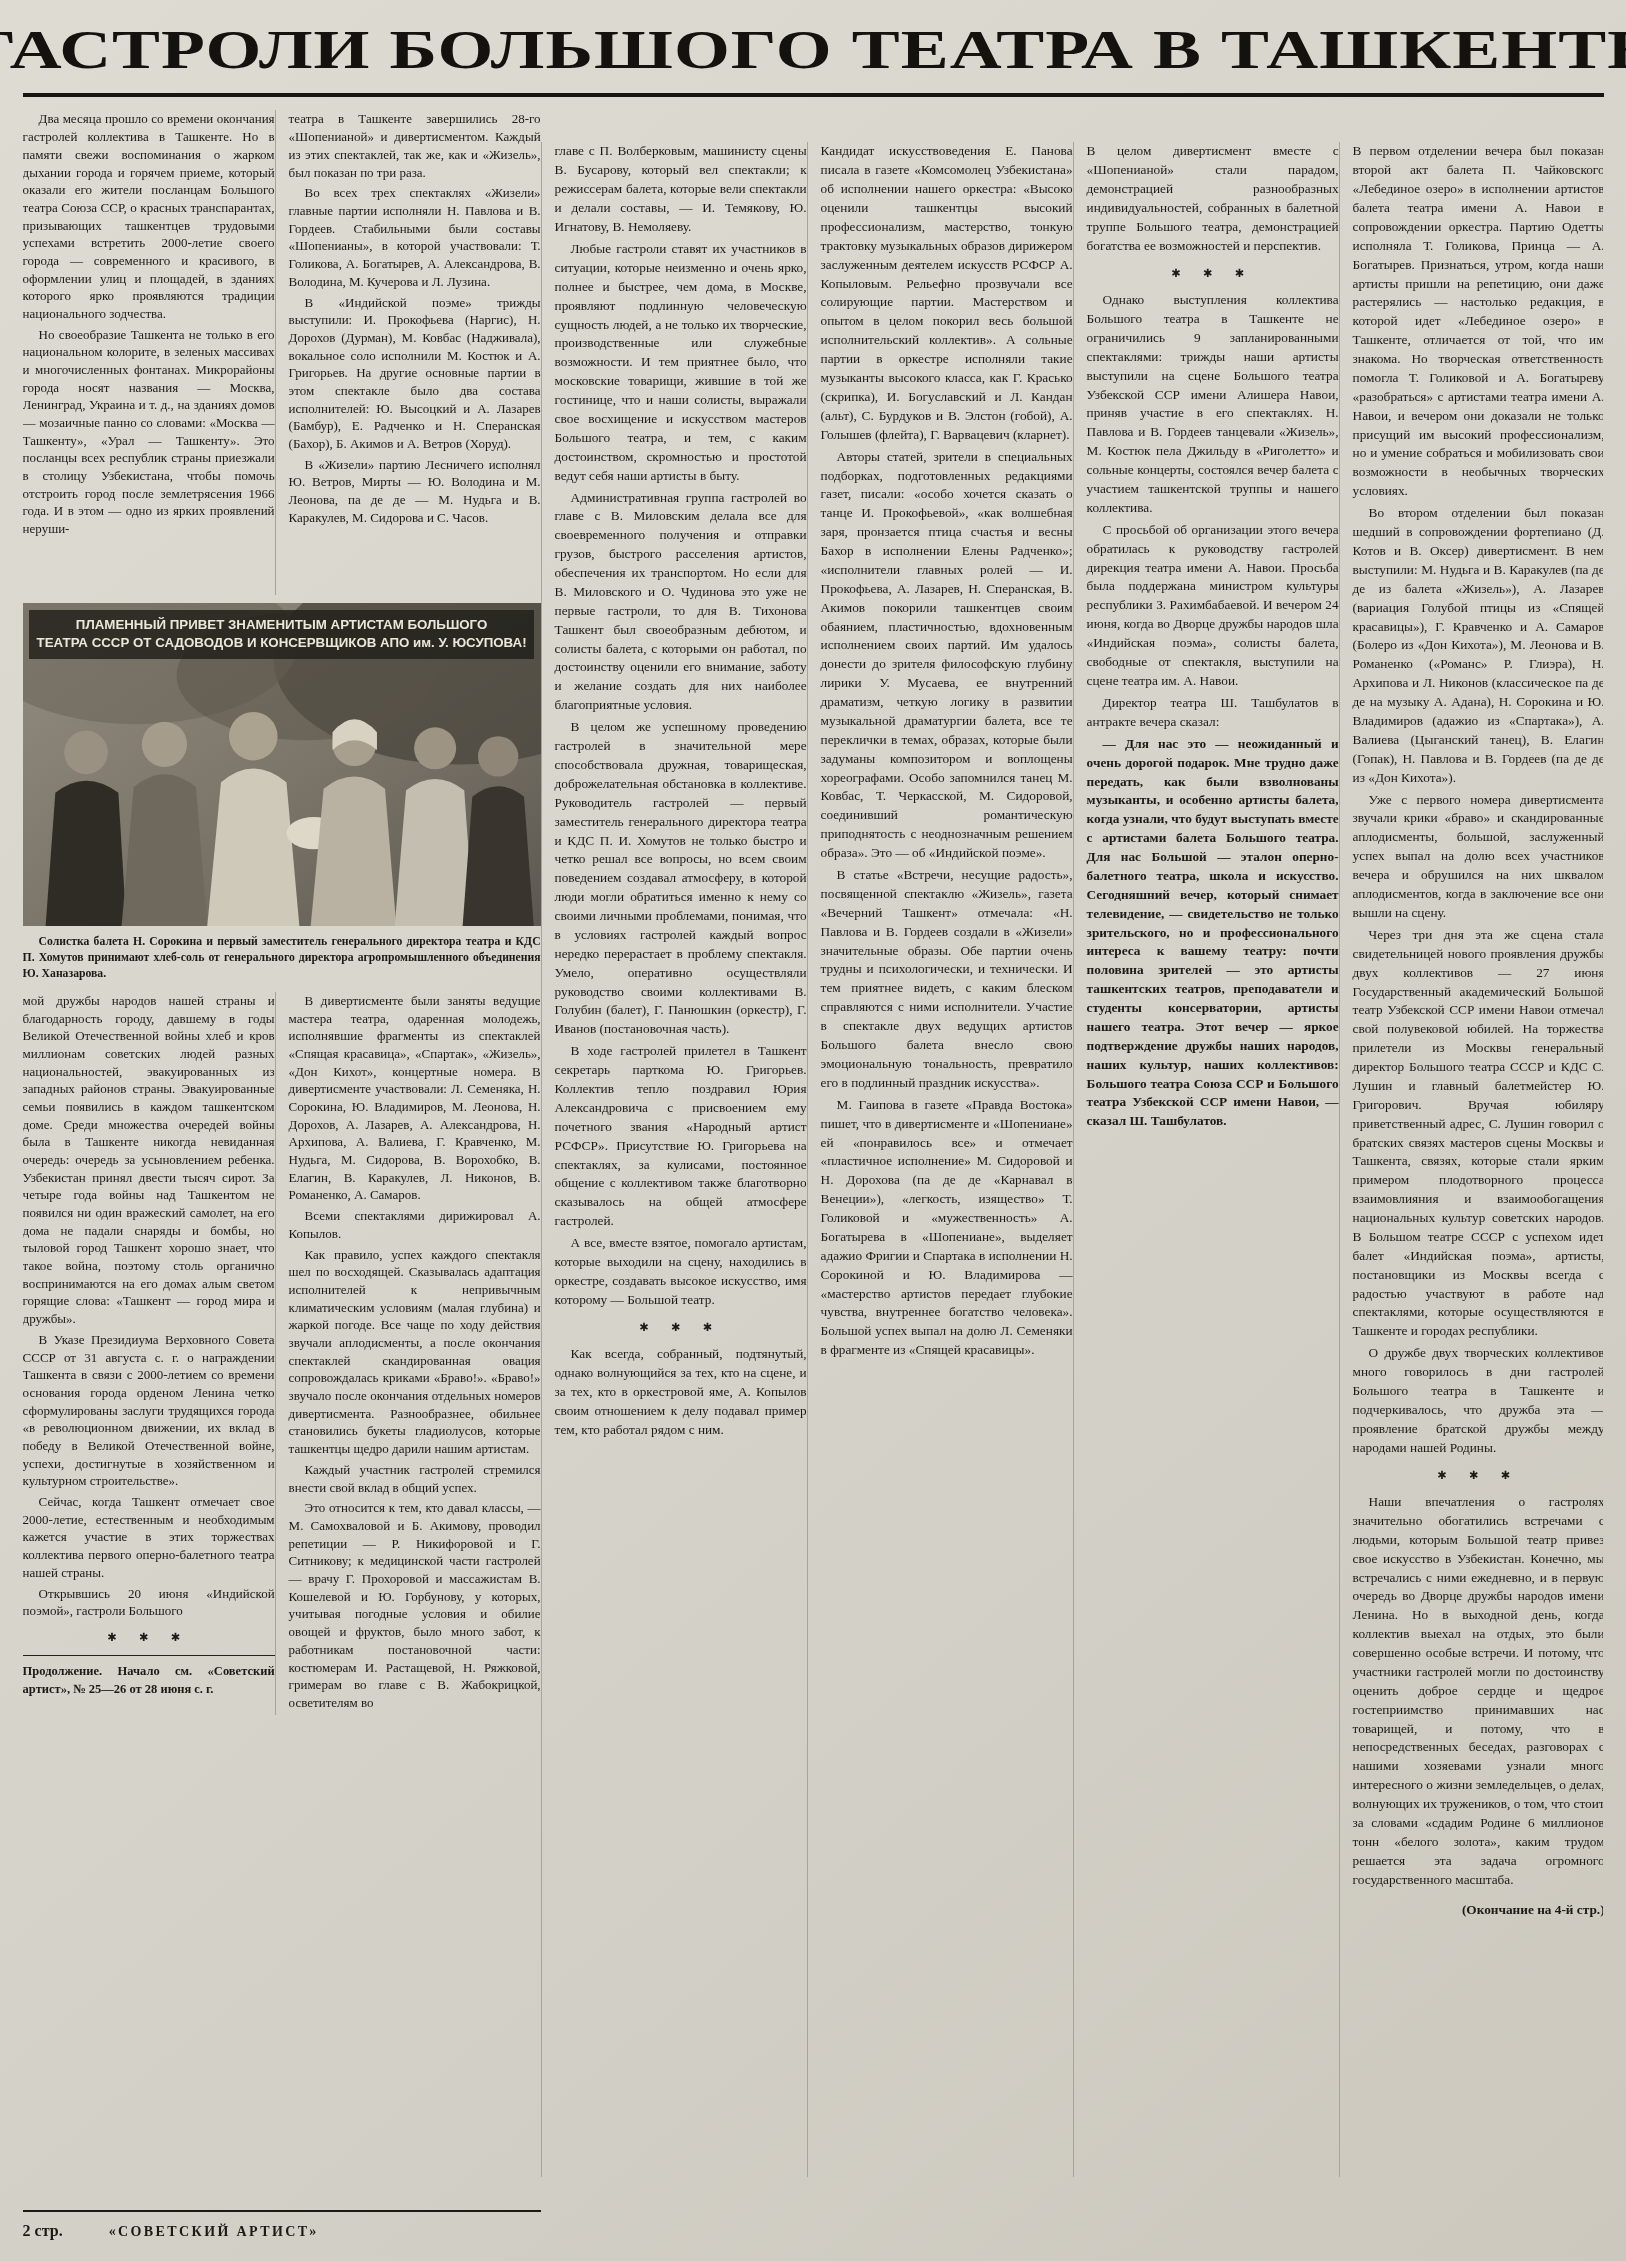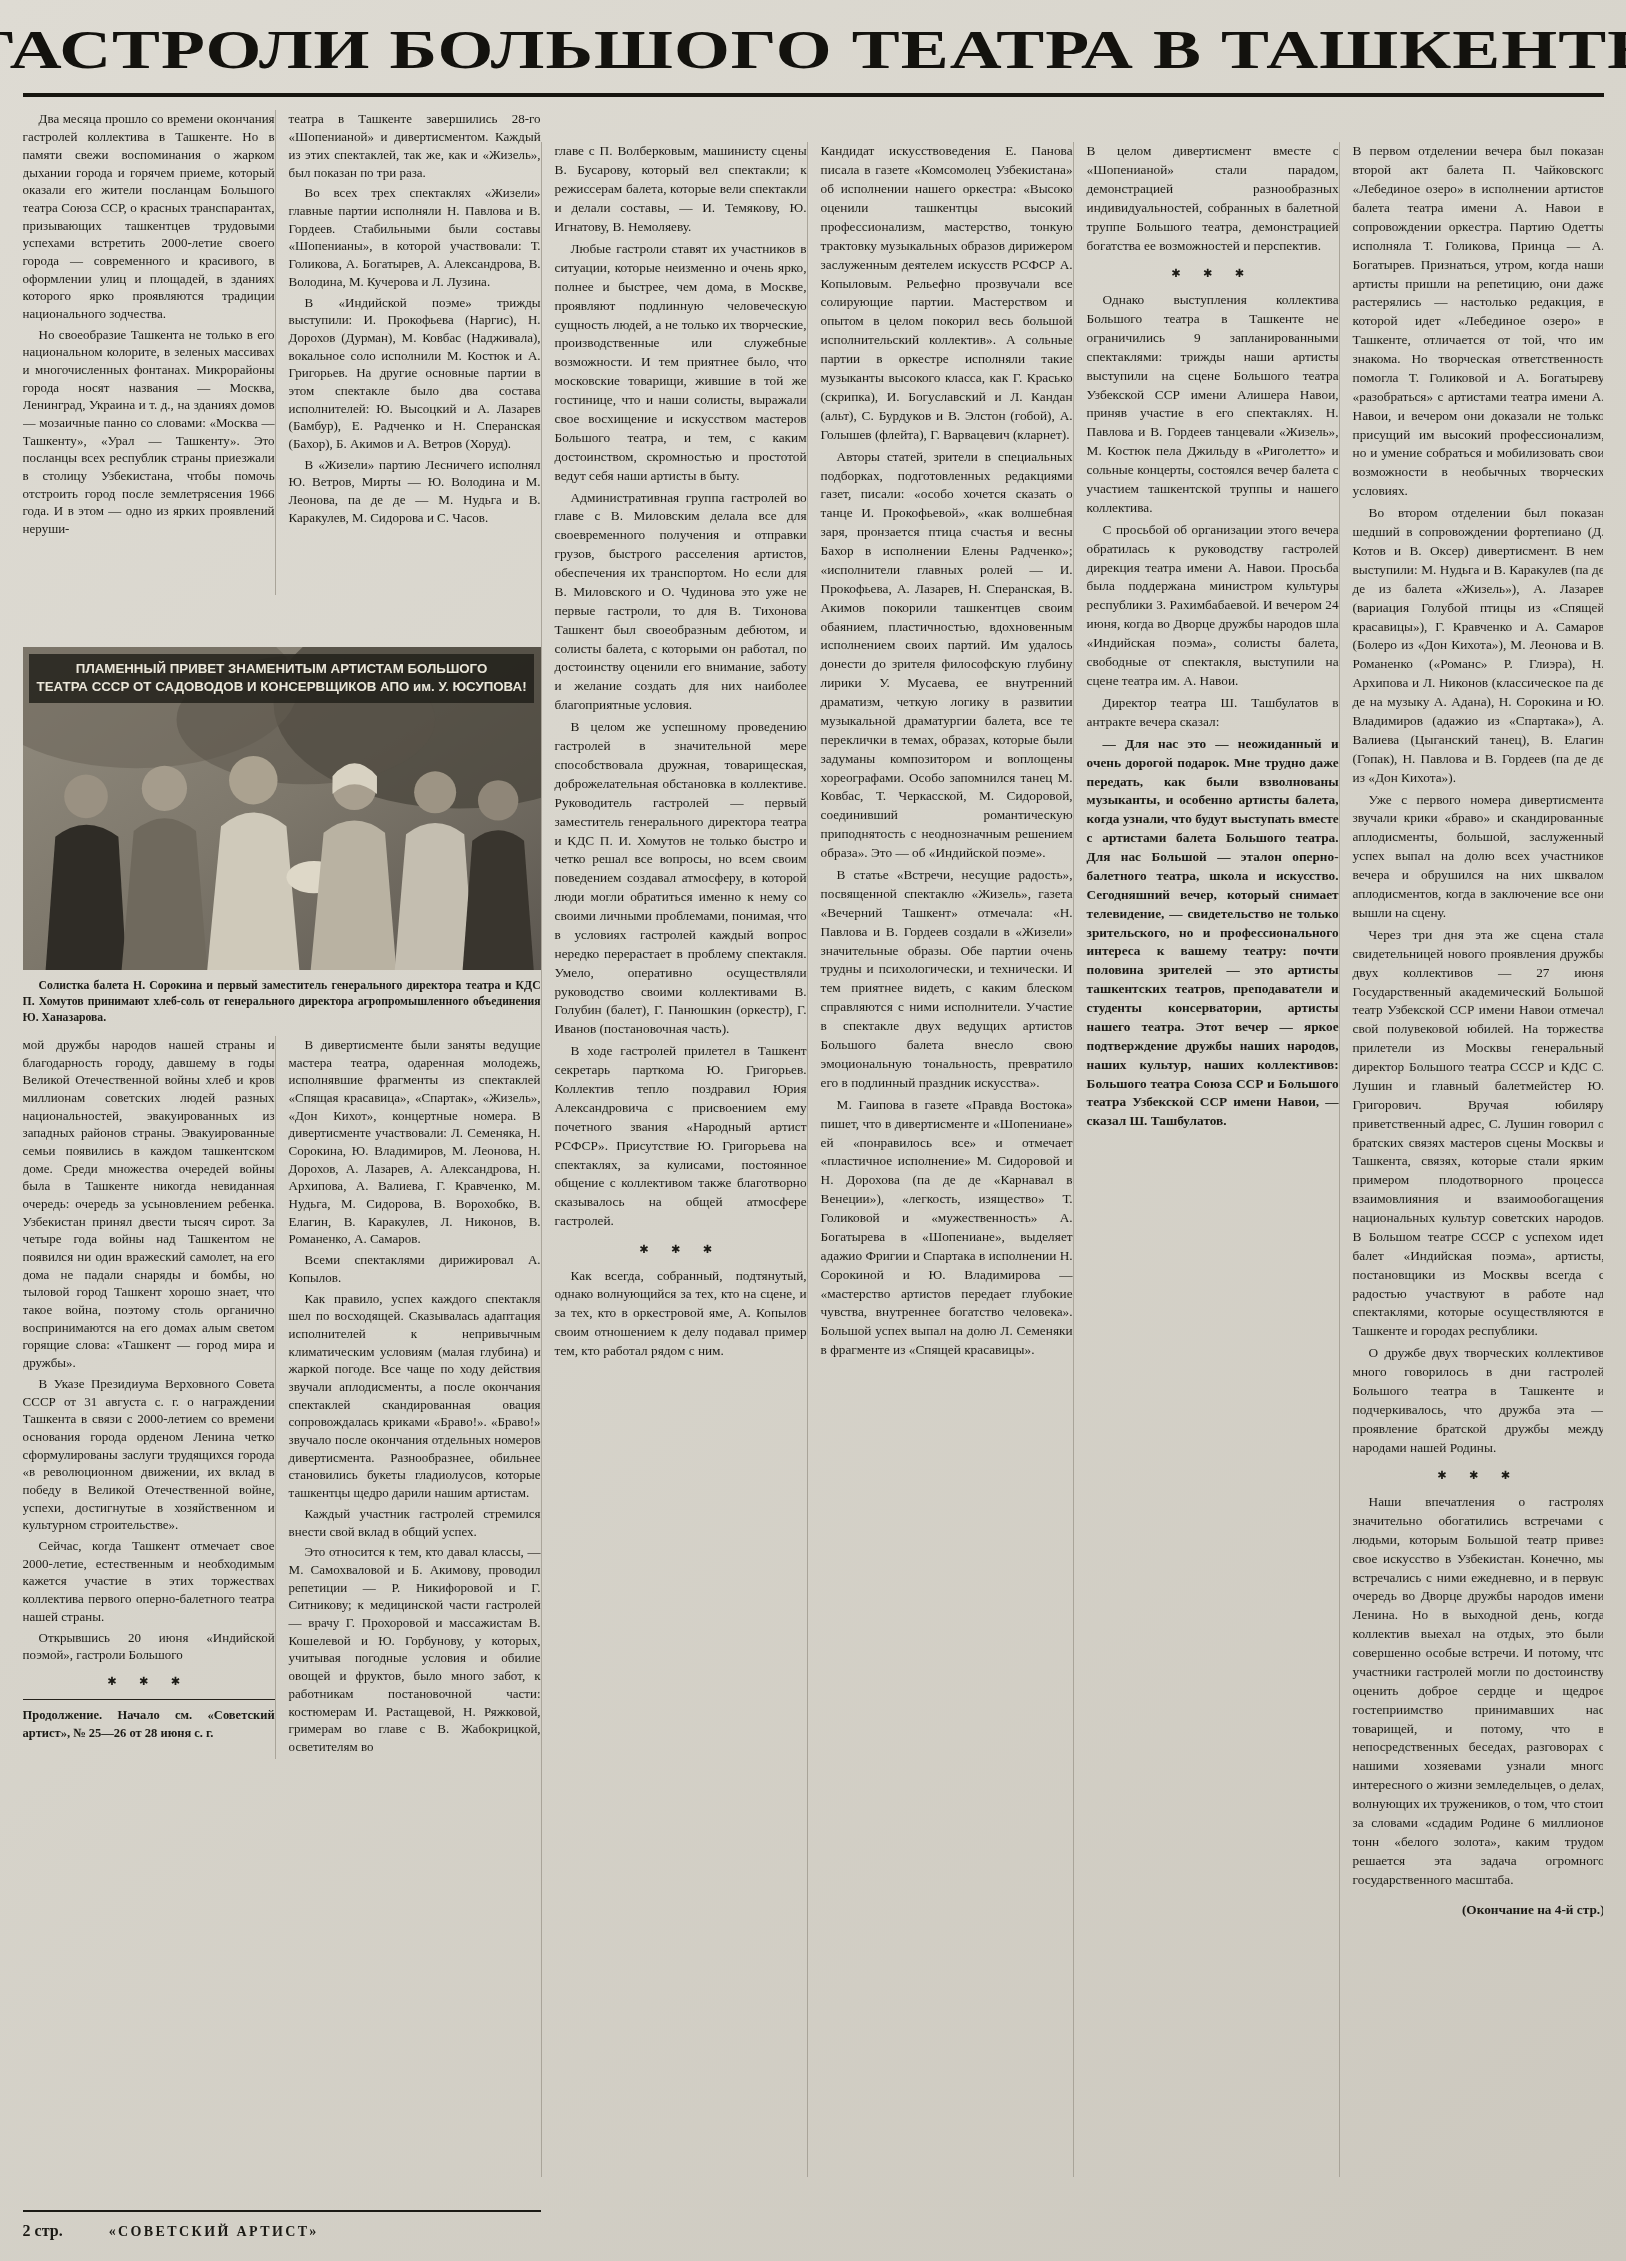--- a/index.html
+++ b/index.html
@@ -39,21 +39,21 @@
   .outer-col { width:266px; flex:none; overflow:hidden;
                border-left:0.8px solid #a9a499; padding-left:13px;margin-top:32px; }
   .para { text-indent:16px; margin-bottom:3.2px; }
   .para.noindent { text-indent:0; }
   .para.bold { font-weight:bold; }
   .para.stars { text-indent:0; text-align:center; letter-spacing:9.7px;
                 font-size:11.3px; margin:9.7px 0; }
   
   figure { width:518px; margin:8px 0 9.7px 0; }
   .photo { position:relative; width:518px; height:323px; overflow:hidden;
-           background:#7b7569;margin-top:44px; }
+           background:#7b7569; }
   .photo svg { position:absolute; inset:0; width:100%; height:100%; }
   .banner {
     position:absolute; top:6.5px; left:6.5px; right:6.5px;
     background:rgba(32,30,25,0.82); color:#ebe7da;
     font-family:"Liberation Sans", sans-serif; font-weight:bold;
     font-size:13.3px; line-height:1.4; text-align:center; padding:5.7px 6.5px;
   }
   figcaption {
     margin-top:7.3px; font-weight:bold; font-size:11.7px; line-height:1.38;
     text-align:justify; text-indent:16px;
@@ -157,20 +157,21 @@
           </div>
       </div>
     </section>
 
     <div class="outer-col">
         <p class="para noindent">главе с П. Волберковым, машинисту сцены В. Бусарову, который вел спектакли; к режиссерам балета, которые вели спектакли и делали составы, — И. Темякову, Ю. Игнатову, В. Немоляеву.</p>
         <p class="para">Любые гастроли ставят их участников в ситуации, которые неизменно и очень ярко, полнее и быстрее, чем дома, в Москве, проявляют подлинную человеческую сущность людей, а не только их творческие, производственные или служебные возможности. И тем приятнее было, что московские товарищи, жившие в той же гостинице, что и наши солисты, выражали свое восхищение и искусством мастеров Большого театра, и тем, с каким достоинством, скромностью и простотой ведут себя наши артисты в быту.</p>
         <p class="para">Административная группа гастролей во главе с В. Миловским делала все для своевременного получения и отправки грузов, быстрого расселения артистов, обеспечения их транспортом. Но если для В. Миловского и О. Чудинова это уже не первые гастроли, то для В. Тихонова Ташкент был своеобразным дебютом, и солисты балета, с которыми он работал, по достоинству оценили его внимание, заботу и желание создать для них наиболее благоприятные условия.</p>
         <p class="para">В целом же успешному проведению гастролей в значительной мере способствовала дружная, товарищеская, доброжелательная обстановка в коллективе. Руководитель гастролей — первый заместитель генерального директора театра и КДС П. И. Хомутов не только быстро и четко решал все вопросы, но всем своим поведением создавал атмосферу, в которой люди могли обратиться именно к нему со своими личными проблемами, понимая, что в условиях гастролей каждый вопрос нередко перерастает в проблему спектакля. Умело, оперативно осуществляли руководство своими коллективами В. Голубин (балет), Г. Панюшкин (оркестр), Г. Иванов (постановочная часть).</p>
         <p class="para">В ходе гастролей прилетел в Ташкент секретарь парткома Ю. Григорьев. Коллектив тепло поздравил Юрия Александровича с присвоением ему почетного звания «Народный артист РСФСР». Присутствие Ю. Григорьева на спектаклях, за кулисами, постоянное общение с коллективом также благотворно сказывалось на общей атмосфере гастролей.</p>
+        <p class="para">А все, вместе взятое, помогало артистам, которые выходили на сцену, находились в оркестре, создавать высокое искусство, имя которому — Большой театр.</p>
         <p class="para stars">✱   ✱   ✱</p>
         <p class="para">Как всегда, собранный, подтянутый, однако волнующийся за тех, кто на сцене, и за тех, кто в оркестровой яме, А. Копылов своим отношением к делу подавал пример тем, кто работал рядом с ним.</p>
       </div>
     <div class="outer-col">
         <p class="para noindent">Кандидат искусствоведения Е. Панова писала в газете «Комсомолец Узбекистана» об исполнении нашего оркестра: «Высоко оценили ташкентцы высокий профессионализм, мастерство, тонкую трактовку музыкальных образов дирижером заслуженным деятелем искусств РСФСР А. Копыловым. Рельефно прозвучали все солирующие партии. Мастерством и опытом в целом покорил весь большой исполнительский коллектив». А сольные партии в оркестре исполняли такие музыканты высокого класса, как Г. Красько (скрипка), И. Богуславский и Л. Кандан (альт), С. Бурдуков и В. Элстон (гобой), А. Голышев (флейта), Г. Варвацевич (кларнет).</p>
         <p class="para">Авторы статей, зрители в специальных подборках, подготовленных редакциями газет, писали: «особо хочется сказать о танце И. Прокофьевой», «как волшебная заря, пронзается птица счастья и весны Бахор в исполнении Елены Радченко»; «исполнители главных ролей — И. Прокофьева, А. Лазарев, Н. Сперанская, В. Акимов покорили ташкентцев своим обаянием, пластичностью, вдохновенным исполнением своих партий. Им удалось донести до зрителя философскую глубину лирики У. Мусаева, ее внутренний драматизм, четкую логику в развитии музыкальной драматургии балета, все те переклички в темах, образах, которые были задуманы композитором и воплощены хореографами. Особо запомнился танец М. Ковбас, Т. Черкасской, М. Сидоровой, соединивший романтическую приподнятость с неоднозначным решением образа». Это — об «Индийской поэме».</p>
         <p class="para">В статье «Встречи, несущие радость», посвященной спектаклю «Жизель», газета «Вечерний Ташкент» отмечала: «Н. Павлова и В. Гордеев создали в «Жизели» значительные образы. Обе партии очень трудны и психологически, и технически. И тем приятнее видеть, с каким блеском справляются с ними исполнители. Участие в спектакле двух ведущих артистов Большого балета внесло свою эмоциональную тональность, превратило его в подлинный праздник искусства».</p>
         <p class="para">М. Гаипова в газете «Правда Востока» пишет, что в дивертисменте и «Шопениане» ей «понравилось все» и отмечает «пластичное исполнение» М. Сидоровой и Н. Дорохова (па де де «Карнавал в Венеции»), «легкость, изящество» Т. Голиковой и «мужественность» А. Богатырева в «Шопениане», выделяет адажио Фригии и Спартака в исполнении Н. Сорокиной и Ю. Владимирова — «мастерство артистов передает глубокие чувства, внутреннее богатство человека». Большой успех выпал на долю Л. Семеняки в фрагменте из «Спящей красавицы».</p>
       </div>
     <div class="outer-col">

